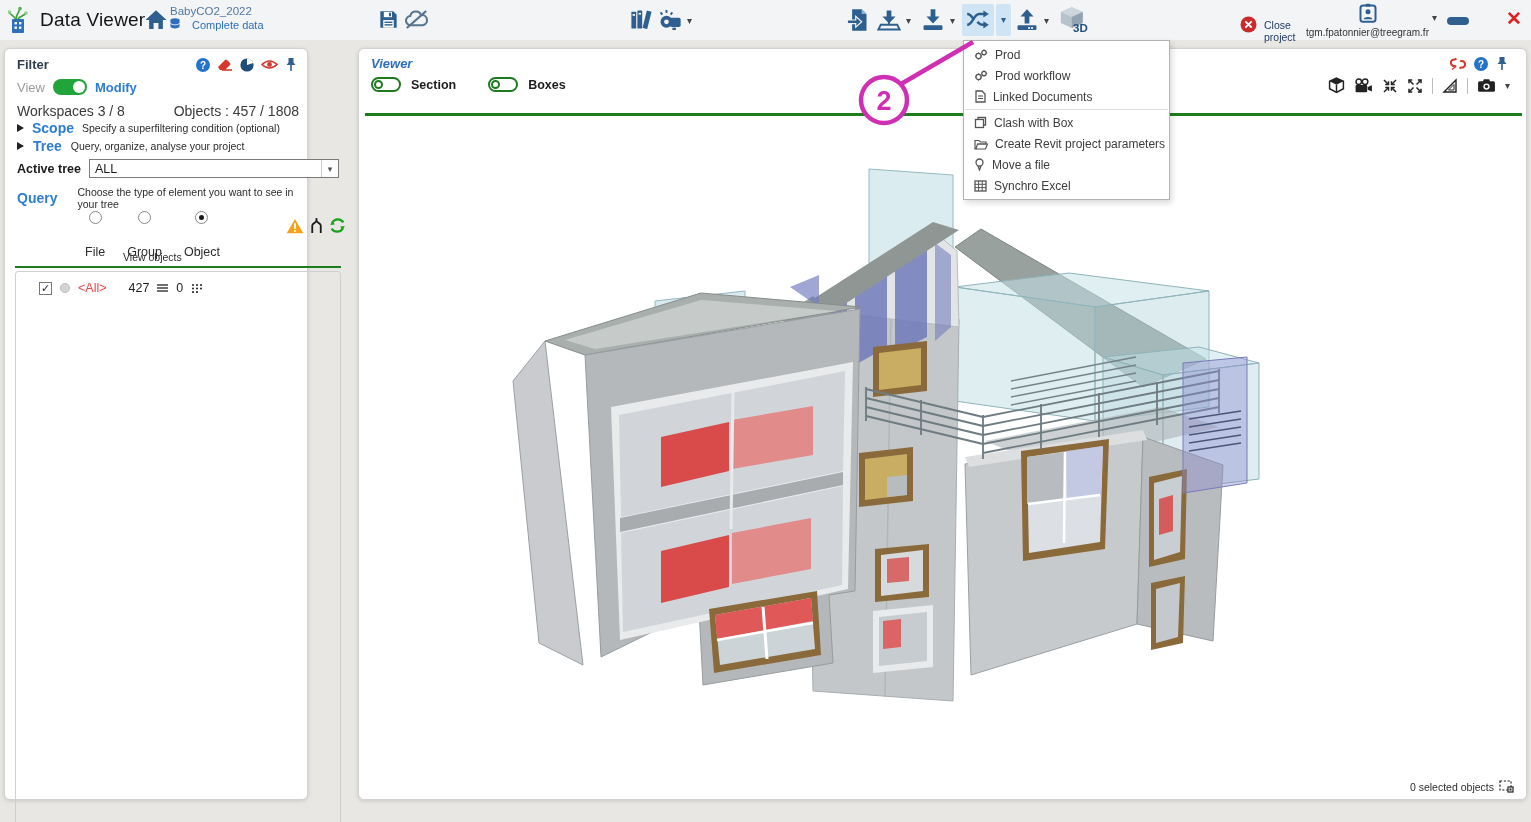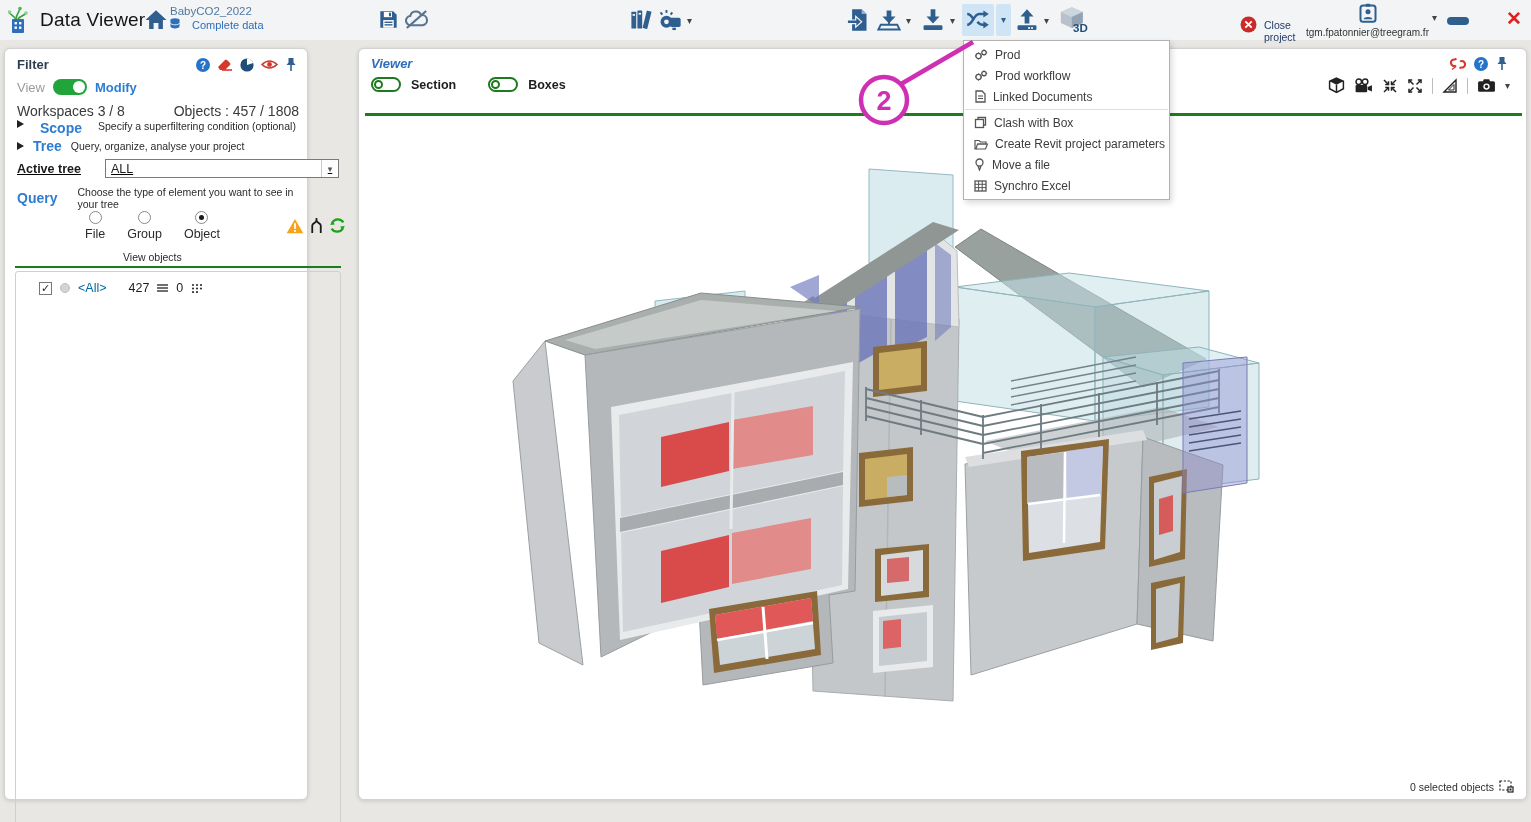--- a/index.html
+++ b/index.html
@@ -47,21 +47,21 @@
   .tgl-label { font-size:12.5px; font-weight:bold; color:#1d1d1d; }
 
   .expander-arrow { width:0; height:0; border-left:7px solid #222; border-top:4.5px solid transparent; border-bottom:4.5px solid transparent; display:inline-block; }
 
   .select { display:flex; align-items:center; border:1px solid #7a7a7a; background:#fff; height:19px; font-size:12.5px; color:#1a1a1a; }
   .select .val { flex:1; padding-left:5px; }
   .select .arrow-box { width:17px; height:100%; border-left:1px solid #c9c9c9; display:flex; align-items:center; justify-content:center; color:#555; font-size:9px; background:#fdfdfd; }
 
   .radio { width:13px; height:13px; border-radius:50%; border:1px solid #8a8a8a; background:#fff; display:inline-block; position:relative; }
   .radio.checked::after { content:""; position:absolute; left:3px; top:3px; width:5px; height:5px; border-radius:50%; background:#1a1a1a; }
-  .radio-item { display:flex; flex-direction:column; align-items:center; gap:3px; font-size:12.5px; color:#2b2b2b; }
+  .radio-item { display:flex; flex-direction:column; align-items:center; gap:21px; font-size:12.5px; color:#2b2b2b; }
 
   .green-line { background:#1c7d1c; height:2px; }
   .checkbox { width:13px; height:13px; border:1px solid #767676; background:#fff; font-size:11px; line-height:11px; color:#13223a; text-align:center; }
   .gray-dot { width:10px; height:10px; border-radius:50%; background:#d4d4d4; border:1px solid #bdbdbd; }
 
   .viewer-canvas { position:absolute; left:2px; top:70px; width:1165px; height:680px; background:#fff; }
   .sel-objects { position:absolute; right:12px; bottom:6px; display:flex; align-items:center; gap:5px; font-size:10.5px; color:#2e2e2e; z-index:5; }
 
   
   .statusbar { position:absolute; left:0; bottom:0; width:1531px; height:18px; background:#f1efec; border-top:1px solid #cfcdca; display:flex; align-items:center; justify-content:flex-end; gap:9px; padding-right:10px; font-size:11.5px; color:#2e2e2e; z-index:20; }
@@ -265,32 +265,32 @@
       <span class="gray-label">View</span>
       <span class="switch">
           <span class="knob"></span>
         </span>
       <span class="blue-label">Modify</span>
     </div>
 
     <div class="abs small-txt" style="left:12px;top:54px;">Workspaces 3 / 8</div>
     <div class="abs small-txt" style="right:8px;top:54px;">Objects : 457 / 1808</div>
 
-    <div class="abs" style="left:12px;top:71px;display:flex;align-items:flex-start;gap:16px;">
+    <div class="abs" style="left:12px;top:71px;display:flex;align-items:center;gap:8px;">
       <span class="expander-arrow"></span>
       <span class="blue-label" style="font-size:14px;">Scope</span>
       <span class="hint">Specify a superfiltering condition (optional)</span>
     </div>
     <div class="abs" style="left:12px;top:89px;display:flex;align-items:center;gap:9px;">
       <span class="expander-arrow"></span>
       <span class="blue-label" style="font-size:14px;text-align:right;">Tree</span>
       <span class="hint">Query, organize, analyse your project</span>
     </div>
 
-    <div class="abs" style="left:12px;top:110px;display:flex;align-items:center;gap:24px;width:322px;text-decoration:underline;">
+    <div class="abs" style="left:12px;top:110px;display:flex;align-items:center;gap:8px;width:322px;">
       <span style="font-size:12.5px;font-weight:bold;color:#1a1a1a;white-space:nowrap;">Active tree</span>
       <div class="select" style="flex:1;">
         <span class="val">ALL</span>
         <span class="arrow-box">▾</span>
       </div>
     </div>
 
     <div class="abs" style="left:12px;top:137px;display:flex;align-items:center;gap:20px;">
       <span class="blue-label" style="font-size:14px;">Query</span>
       <span class="hint">Choose the type of element you want to see in your tree</span>
@@ -333,21 +333,21 @@
         </svg>
     </div>
 
     <div class="abs hint" style="left:118px;top:202px;">View objects</div>
     <div class="abs green-line" style="left:10px;top:217px;width:326px;"></div>
 
     <div class="abs" style="left:10px;top:222px;width:326px;height:566px;border:1px solid #cfcfcf;border-radius:3px;">
       <div style="display:flex;align-items:center;gap:8px;padding:9px 0 0 23px;">
         <span class="checkbox">✓</span>
         <span class="gray-dot"></span>
-        <span style="font-size:12.5px;color:#0369a1;">&lt;All&gt;</span>
+        <span style="font-size:12.5px;color:#ef4444;">&lt;All&gt;</span>
         <span style="font-size:12.5px;color:#1d1d1d;margin-left:14px;">427</span>
         <svg width="11" height="10" viewBox="0 0 11 10">
             <g stroke="#333" stroke-width="1.4">
               <line x1="0" y1="2" x2="11" y2="2"></line>
               <line x1="0" y1="5" x2="11" y2="5"></line>
               <line x1="0" y1="8" x2="11" y2="8"></line>
             </g>
           </svg>
         <span style="font-size:12.5px;color:#1d1d1d;">0</span>
         <svg width="11" height="10" viewBox="0 0 11 10">

